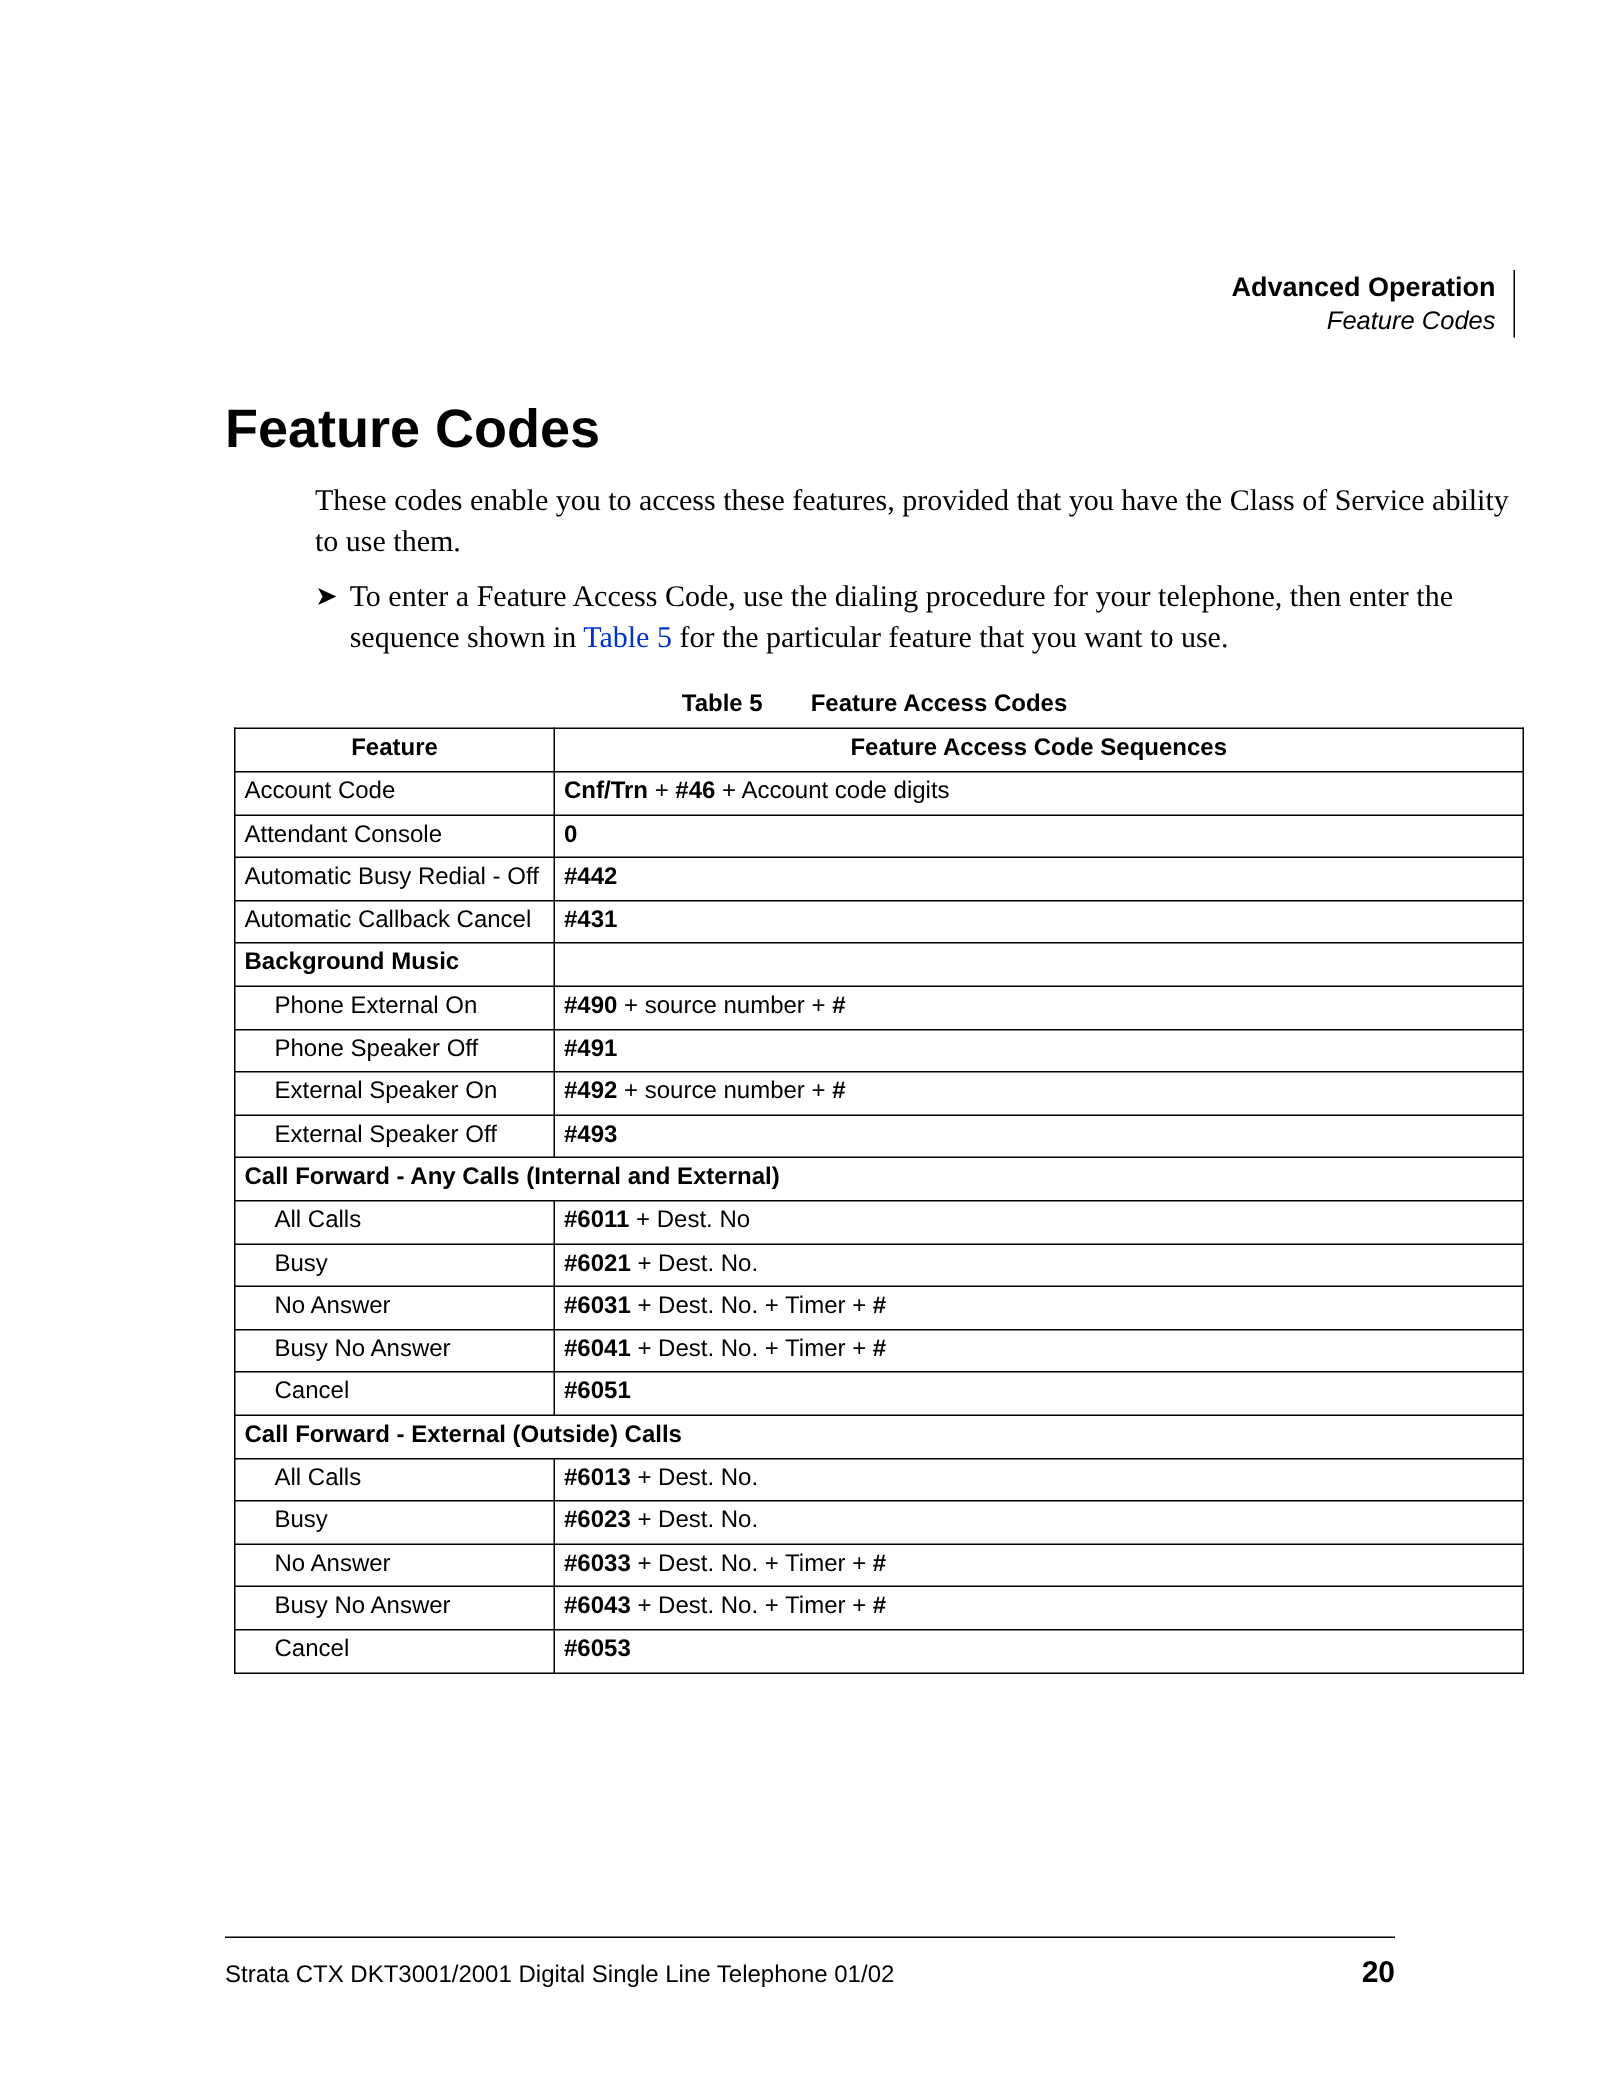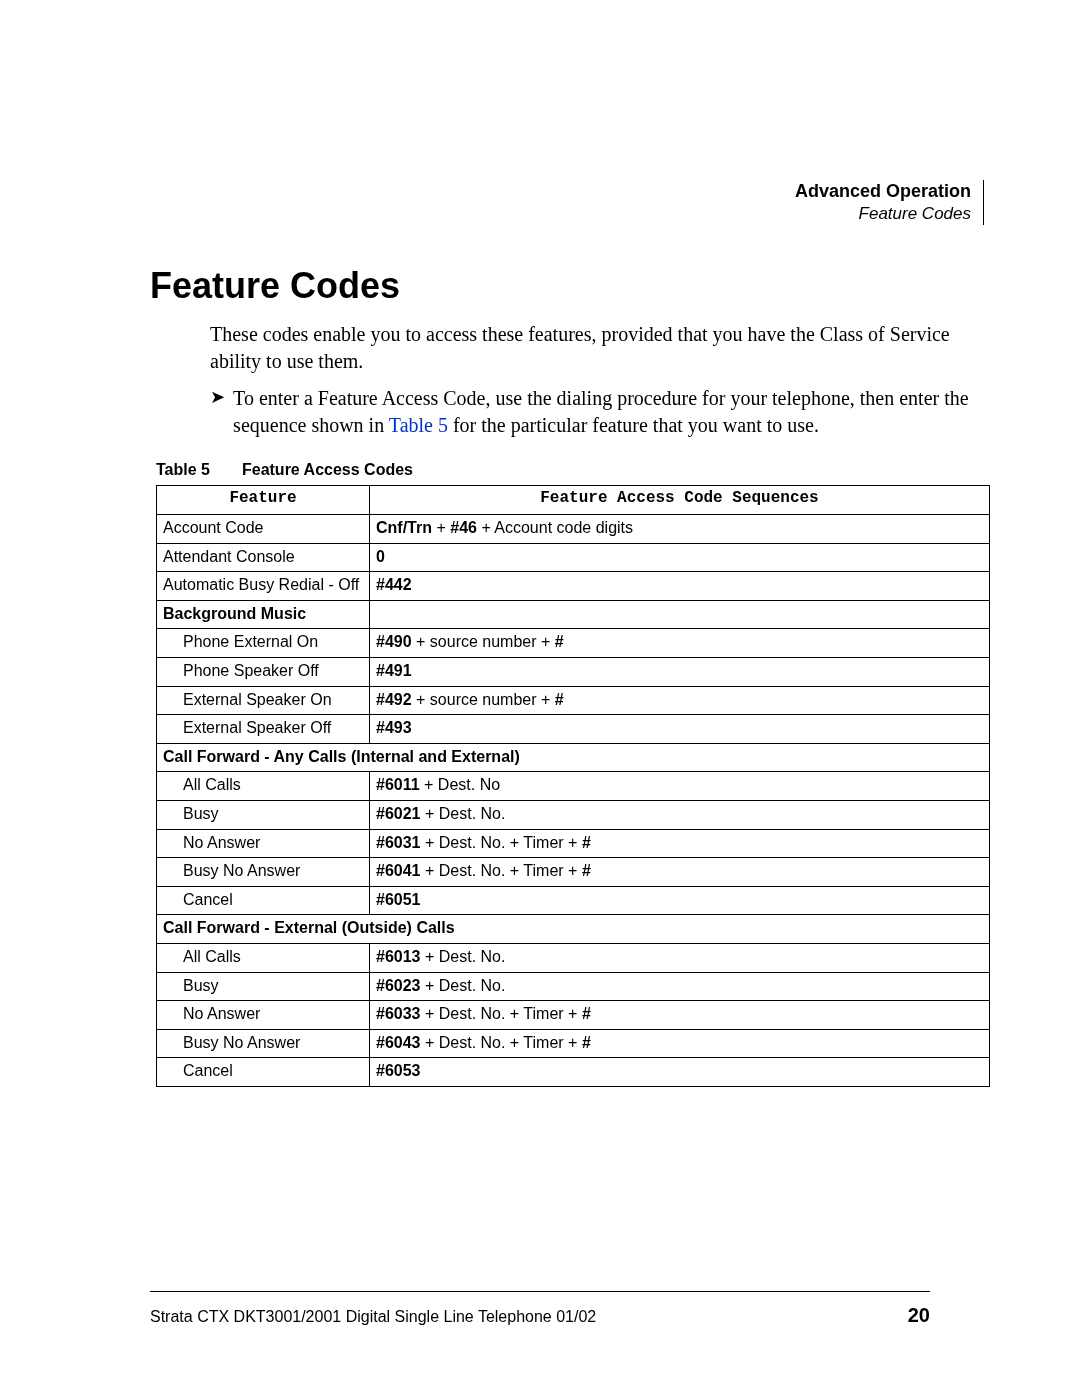--- a/index.html
+++ b/index.html
@@ -6,21 +6,21 @@
     margin: 0;
     padding: 0;
     background: #fff;
     font-family: Arial, Helvetica, sans-serif;
     color: #000;
   }
   .page {
     width: 1080px;
     height: 1397px;
     box-sizing: border-box;
-    padding: 180px 96px 0 150px;
+    padding: 180px 70px 0 150px;
     position: relative;
   }
   .header {
     text-align: right;
     border-right: 1.5px solid #000;
     padding-right: 12px;
     margin-bottom: 40px;
   }
   .header .line1 {
     font-weight: bold;
@@ -61,40 +61,40 @@
   }
   .bullet .text a {
     color: #0033cc;
     text-decoration: none;
   }
   .caption {
     font-family: Arial, Helvetica, sans-serif;
     font-weight: bold;
     font-size: 16px;
     margin: 22px 0 6px 6px;
+    text-align: center;
   }
   .caption .gap { display:inline-block; width:32px; }
   table.feat {
     border-collapse: collapse;
     width: 100%;
     font-family: Arial, Helvetica, sans-serif;
     font-size: 16px;
     margin-left: 6px;
     margin-right: 0;
   }
   table.feat th, table.feat td {
     border: 1px solid #000;
     padding: 2px 6px 4px 6px;
     vertical-align: top;
     line-height: 1.35;
   }
   table.feat th {
     font-weight: bold;
     text-align: center;
-    font-family: Liberation Mono, monospace;
   }
   table.feat td.col1 { width: 200px; }
   .indent1 { padding-left: 20px; display:inline-block; }
   .sectionRow td {
     font-weight: bold;
   }
   .footer {
     position: absolute;
     left: 150px;
     right: 150px;
@@ -161,20 +161,24 @@
       <td class="col1">Account Code</td>
       <td><b>Cnf/Trn</b><span> + </span><b>#46</b><span> + Account code digits</span></td>
     </tr>
     <tr>
       <td class="col1">Attendant Console</td>
       <td><b>0</b></td>
     </tr>
     <tr>
       <td class="col1">Automatic Busy Redial - Off</td>
       <td><b>#442</b></td>
+    </tr>
+    <tr>
+      <td class="col1">Automatic Callback Cancel</td>
+      <td><b>#431</b></td>
     </tr>
     <tr class="sectionRow">
       <td class="col1">Background Music</td>
       <td></td>
     </tr>
     <tr>
       <td class="col1"><span class="indent1">Phone External On</span></td>
       <td><b>#490</b><span> + source number + </span><b>#</b></td>
     </tr>
     <tr>

